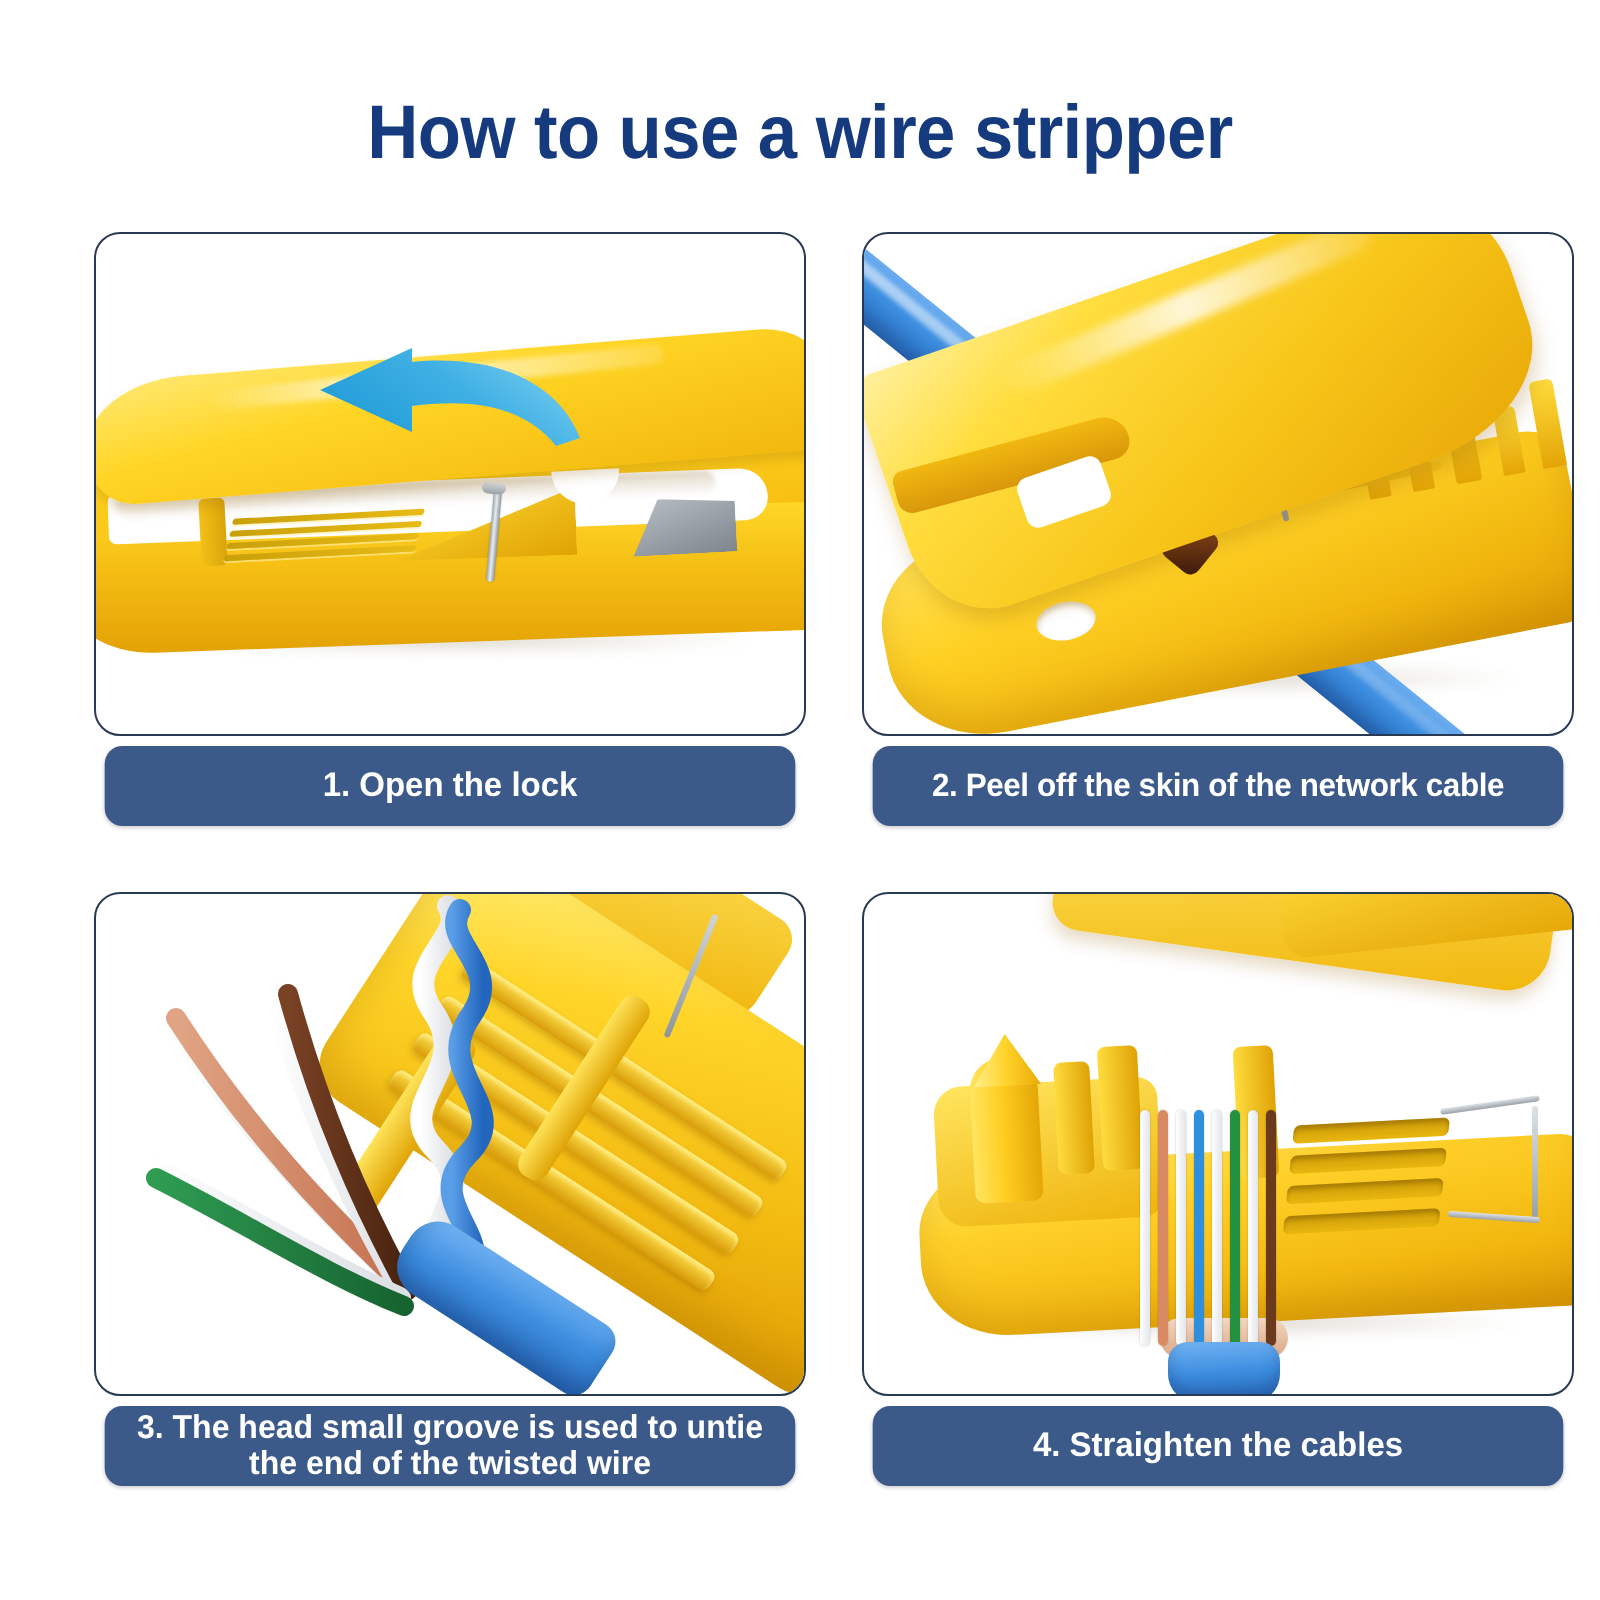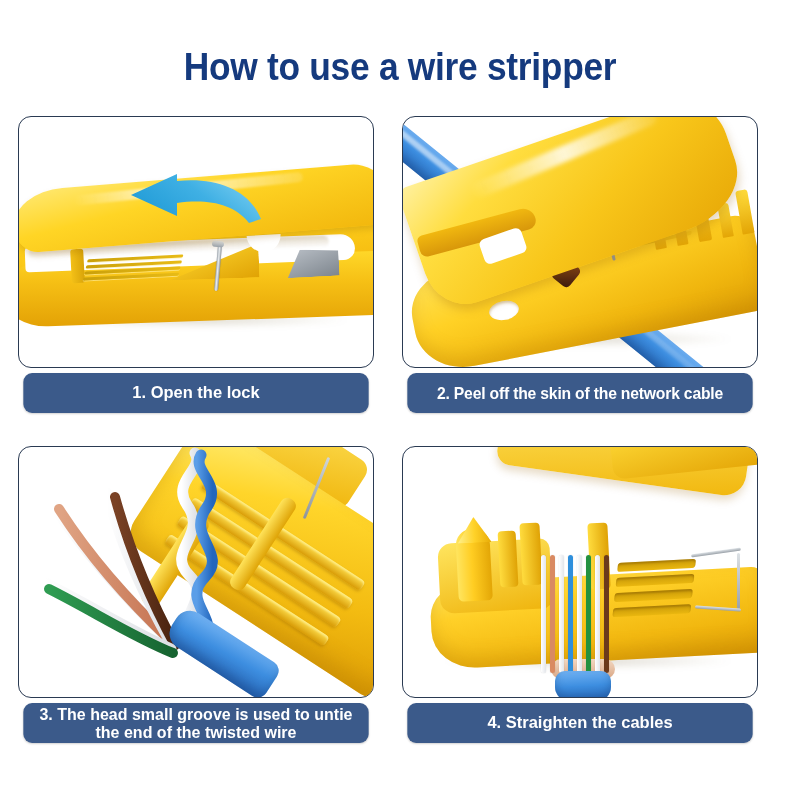--- a/index.html
+++ b/index.html
@@ -24,21 +24,21 @@
     font-weight: bold;
     letter-spacing: -0.3px;
     color: #153a7e;
     font-family: "Liberation Sans", sans-serif;
     transform: scaleX(0.93);
   }
 
   
   #grid {
     position: absolute;
-    top: 116px; left: 18px;
+    top: 116px; left: 47px;
     width: 740px; height: 645px;
     display: grid;
     grid-template-columns: 356px 356px;
     grid-template-rows: 297px 297px;
     column-gap: 28px;
     row-gap: 33px;
   }
   .panel { position: relative; width: 356px; height: 297px; }
 
   .frame {

